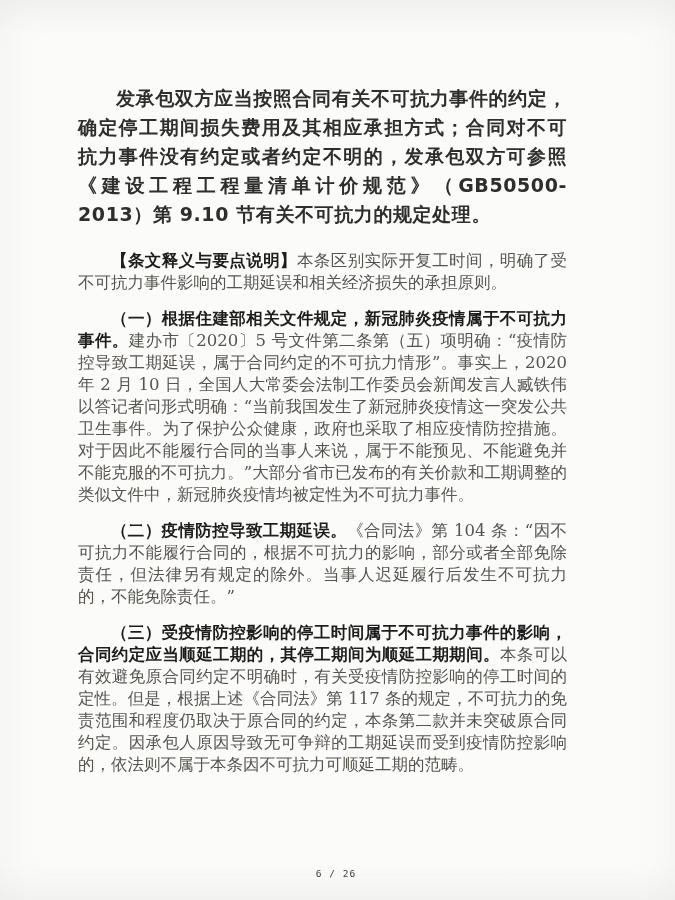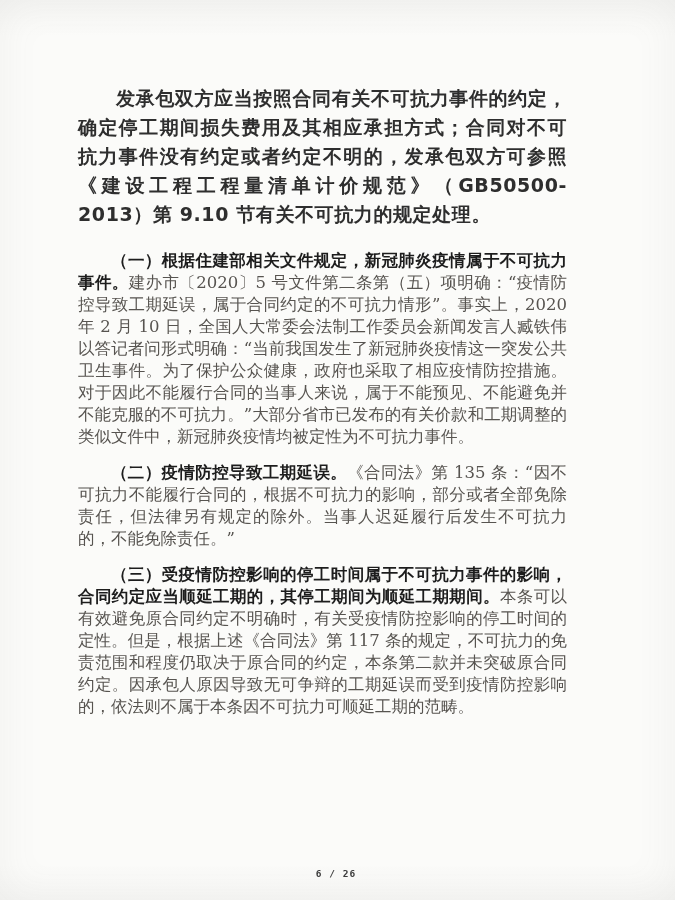--- a/index.html
+++ b/index.html
@@ -49,36 +49,37 @@
     color: #575450;
     font-weight: 400;
   }
   .footer {
     position: absolute;
     left: 5px;
     right: 8px;
     top: 868px;
     text-align: center;
     font-size: 9.5px;
-    font-weight: 700;
+    font-weight: 400;
     letter-spacing: 1px;
     color: #3c3c3c;
     font-family: "DejaVu Sans Mono", "Liberation Mono", monospace;
   }
 </style>
 </head>
 <body>
 
 <div class="page">
 
   <p class="intro">发承包双方应当按照合同有关不可抗力事件的约定，确定停工期间损失费用及其相应承担方式；合同对不可抗力事件没有约定或者约定不明的，发承包双方可参照《建设工程工程量清单计价规范》（GB50500-2013）第 9.10 节有关不可抗力的规定处理。</p>
 
+  <p class="para"><span class="lead">【条文释义与要点说明】</span><span class="body">本条区别实际开复工时间，明确了受不可抗力事件影响的工期延误和相关经济损失的承担原则。</span></p>
 
   <p class="para"><span class="lead">（一）根据住建部相关文件规定，新冠肺炎疫情属于不可抗力事件。</span><span class="body">建办市〔2020〕5 号文件第二条第（五）项明确：“疫情防控导致工期延误，属于合同约定的不可抗力情形”。事实上，2020 年 2 月 10 日，全国人大常委会法制工作委员会新闻发言人臧铁伟以答记者问形式明确：“当前我国发生了新冠肺炎疫情这一突发公共卫生事件。为了保护公众健康，政府也采取了相应疫情防控措施。对于因此不能履行合同的当事人来说，属于不能预见、不能避免并不能克服的不可抗力。”大部分省市已发布的有关价款和工期调整的类似文件中，新冠肺炎疫情均被定性为不可抗力事件。</span></p>
 
-  <p class="para"><span class="lead">（二）疫情防控导致工期延误。</span><span class="body">《合同法》第 135 条：“因不可抗力不能履行合同的，根据不可抗力的影响，部分或者全部免除责任，但法律另有规定的除外。当事人迟延履行后发生不可抗力的，不能免除责任。”</span></p>
+  <p class="para"><span class="lead">（二）疫情防控导致工期延误。</span><span class="body">《合同法》第 104 条：“因不可抗力不能履行合同的，根据不可抗力的影响，部分或者全部免除责任，但法律另有规定的除外。当事人迟延履行后发生不可抗力的，不能免除责任。”</span></p>
 
   <p class="para"><span class="lead">（三）受疫情防控影响的停工时间属于不可抗力事件的影响，合同约定应当顺延工期的，其停工期间为顺延工期期间。</span><span class="body">本条可以有效避免原合同约定不明确时，有关受疫情防控影响的停工时间的定性。但是，根据上述《合同法》第 117 条的规定，不可抗力的免责范围和程度仍取决于原合同的约定，本条第二款并未突破原合同约定。因承包人原因导致无可争辩的工期延误而受到疫情防控影响的，依法则不属于本条因不可抗力可顺延工期的范畴。</span></p>
 
 
   <div class="footer">6 / 26</div>
 
 </div>
 
 </body></html>

